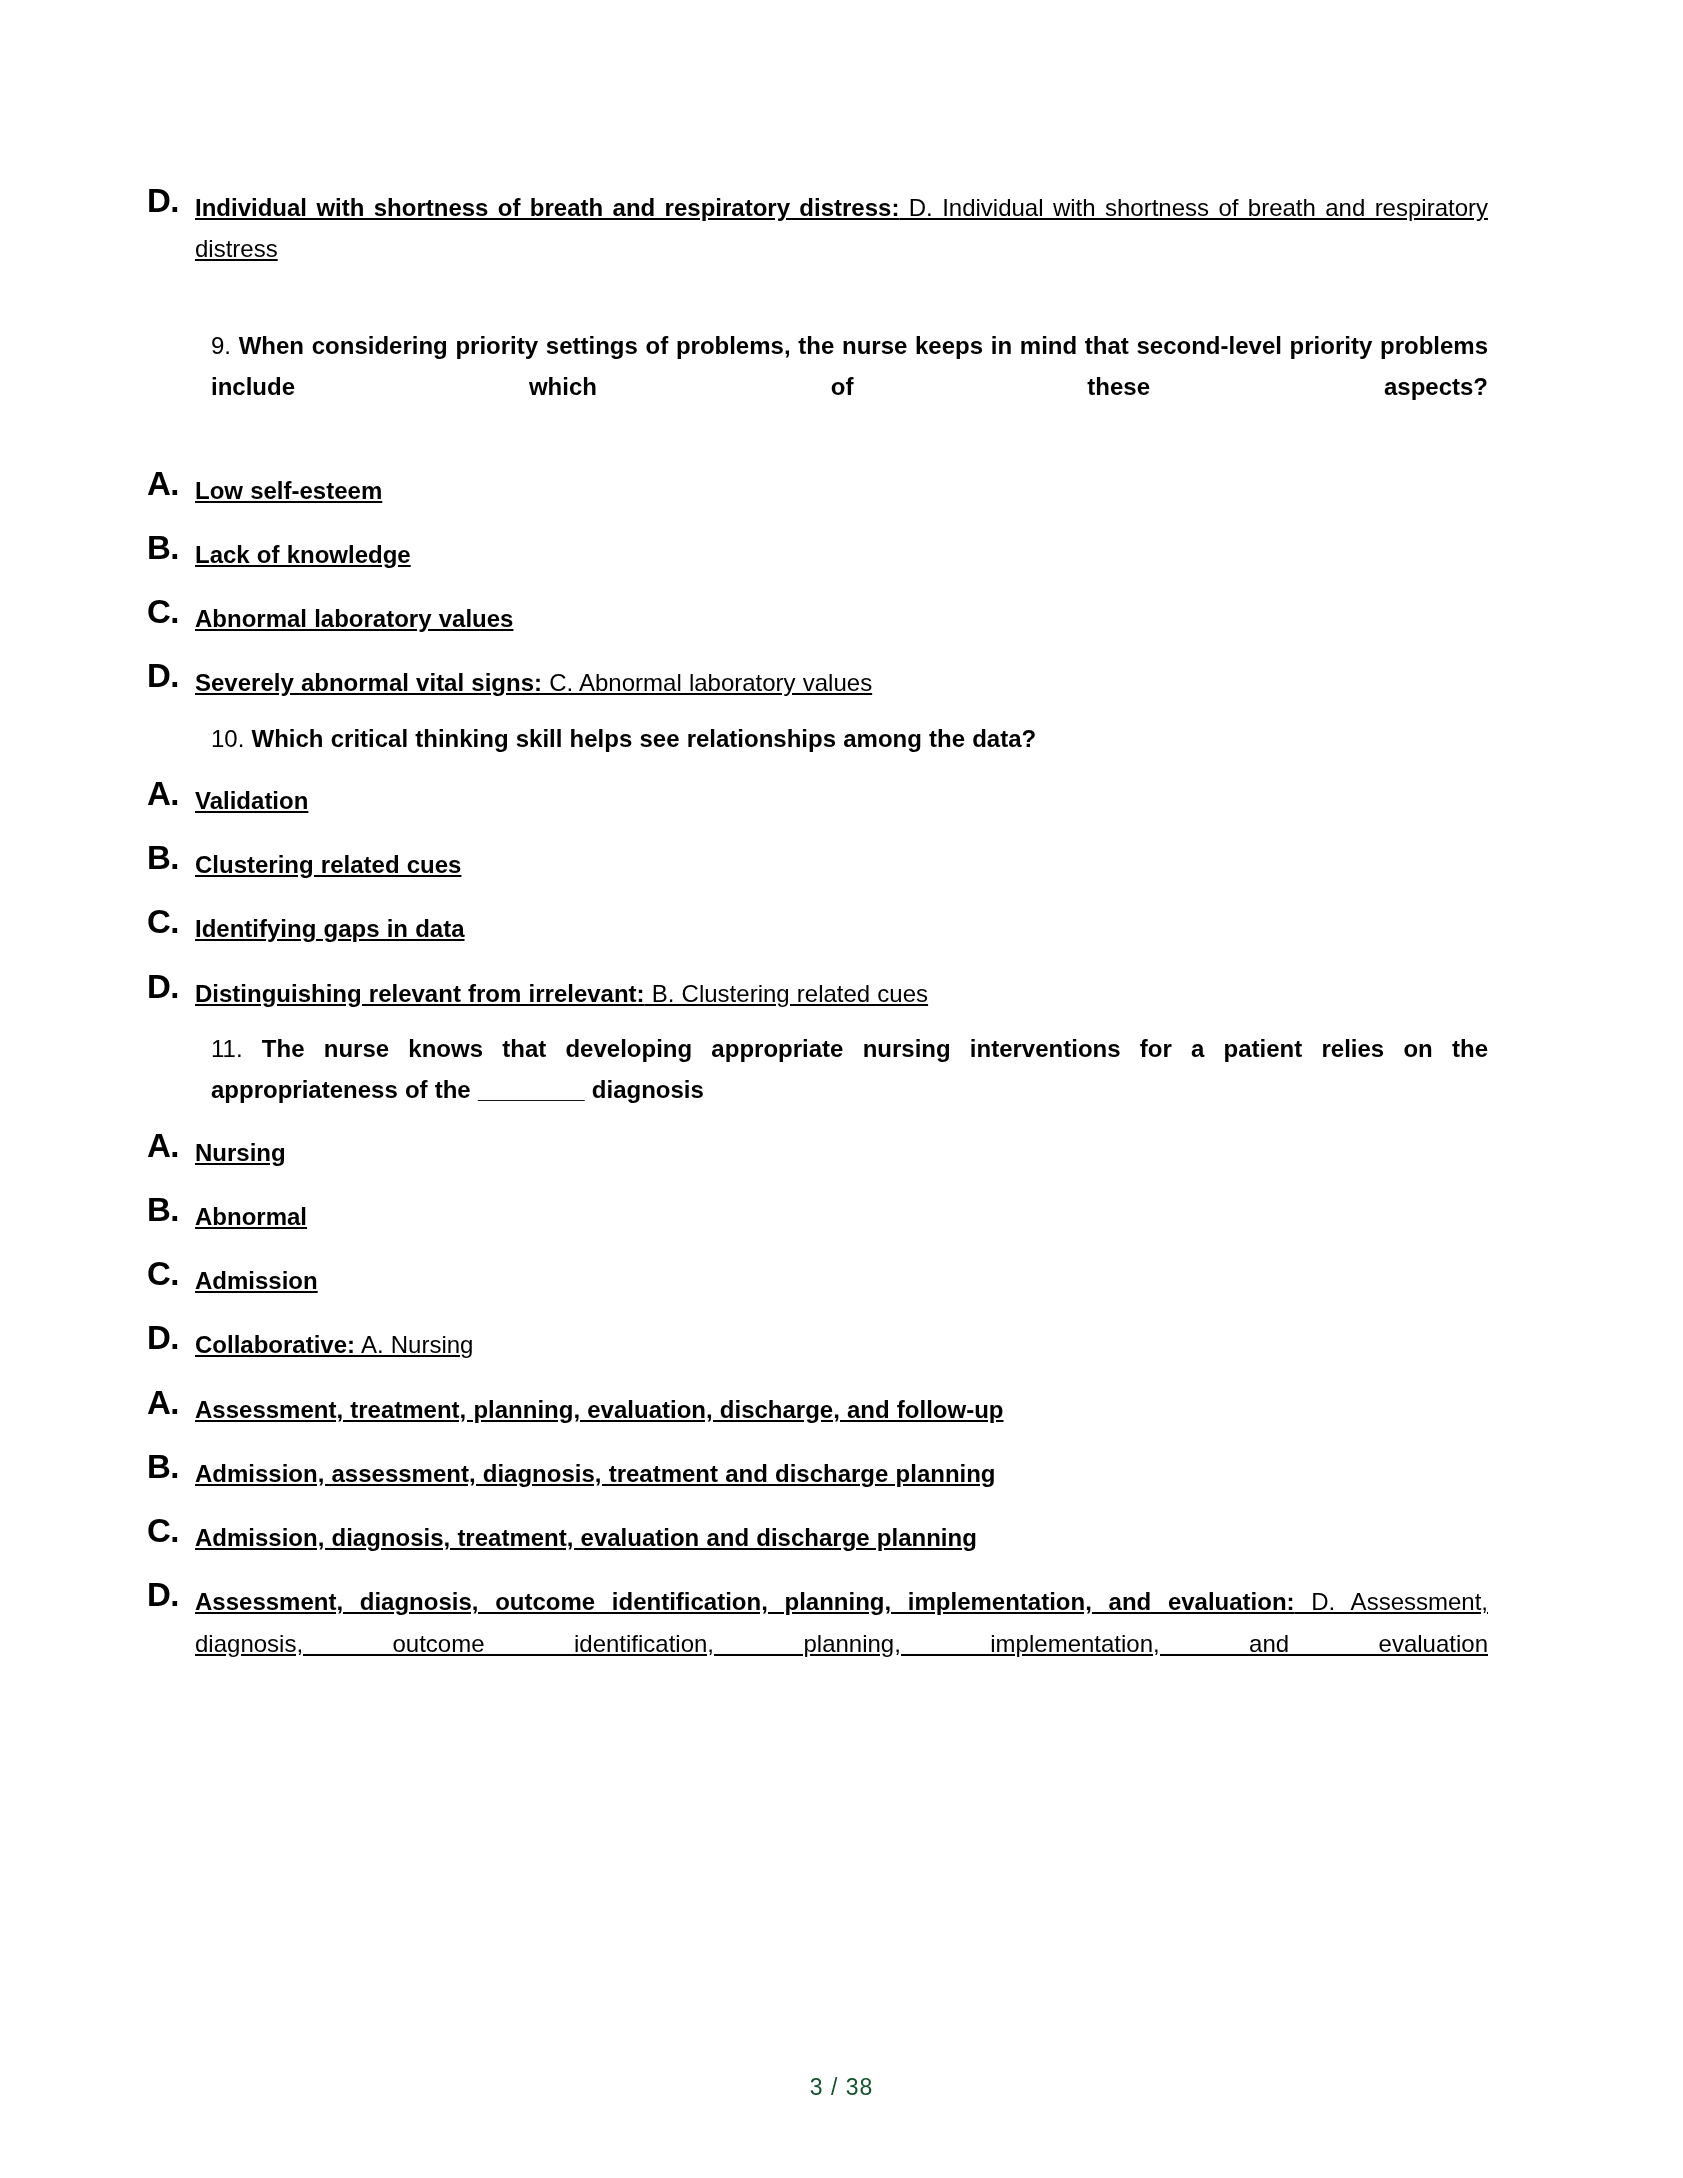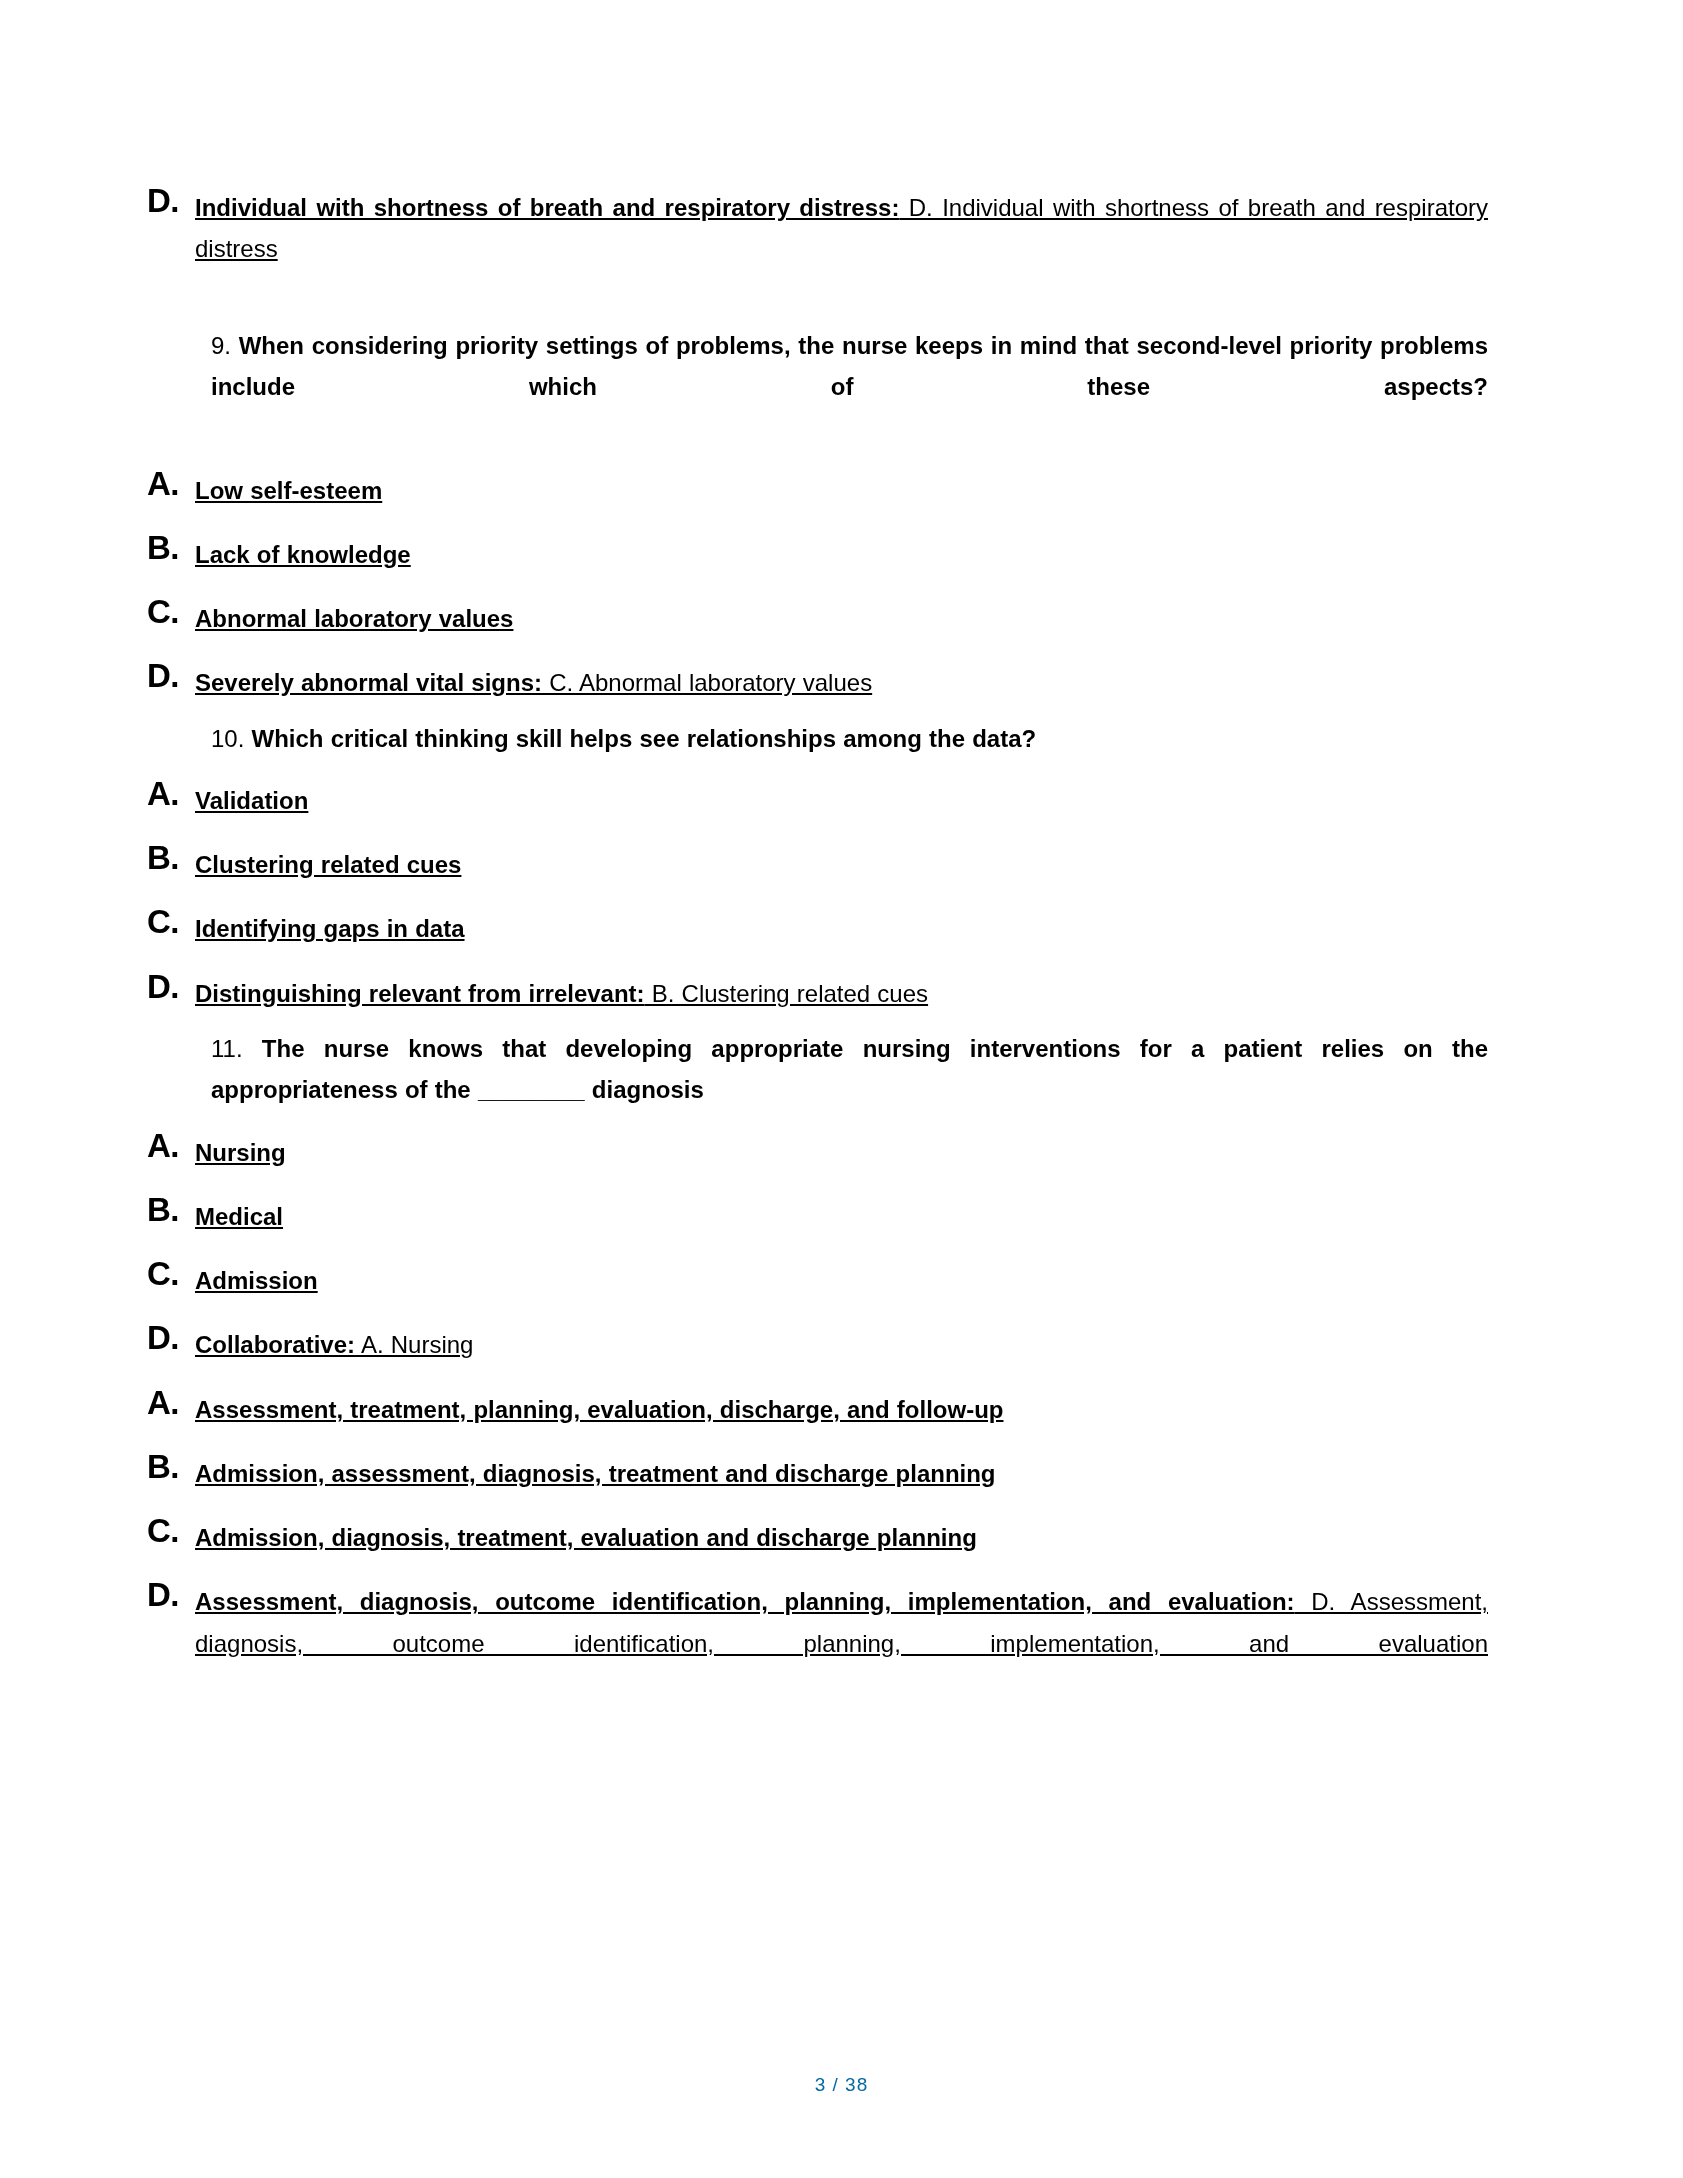--- a/index.html
+++ b/index.html
@@ -94,22 +94,22 @@
   .qtext {
     font-weight: bold;
   }
 
   .footer {
     position: absolute;
     left: 0;
     top: 2074px;
     width: 1683px;
     text-align: center;
-    font-size: 19px;
-    color: #0369a1;
+    font-size: 23px;
+    color: #14532d;
     letter-spacing: 1px;
   }
 </style>
 </head>
 <body>
 
 <div class="page">
   <div class="content" id="content-root">
       <div class="opt">
         <div class="opt-marker">D.</div>
@@ -149,21 +149,21 @@
         <div class="opt-marker">D.</div>
         <div class="opt-body"><span class="opt-label">Distinguishing relevant from irrelevant:</span><span class="opt-answer"> B. Clustering related cues</span></div>
       </div>
       <div class="qstem"><span class="qnum">11.</span><span class="qtext"> The nurse knows that developing appropriate nursing interventions for a patient relies on the appropriateness of the ________ diagnosis</span></div>
       <div class="opt">
         <div class="opt-marker">A.</div>
         <div class="opt-body"><span class="opt-label">Nursing</span></div>
       </div>
       <div class="opt">
         <div class="opt-marker">B.</div>
-        <div class="opt-body"><span class="opt-label">Medical</span></div>
+        <div class="opt-body"><span class="opt-label">Abnormal</span></div>
       </div>
       <div class="opt">
         <div class="opt-marker">C.</div>
         <div class="opt-body"><span class="opt-label">Admission</span></div>
       </div>
       <div class="opt">
         <div class="opt-marker">D.</div>
         <div class="opt-body"><span class="opt-label">Collaborative:</span><span class="opt-answer"> A. Nursing</span></div>
       </div>
       <div class="opt">

